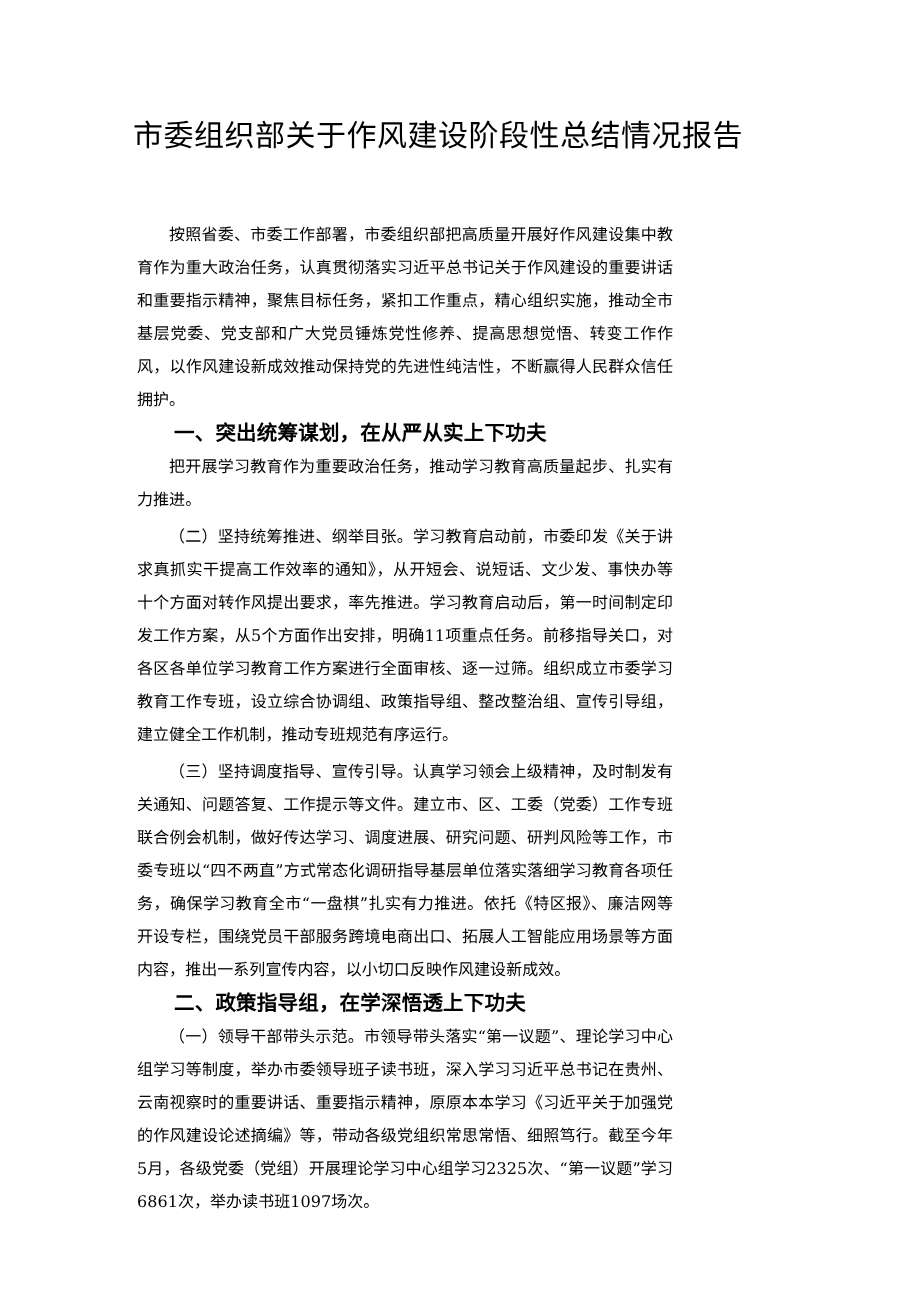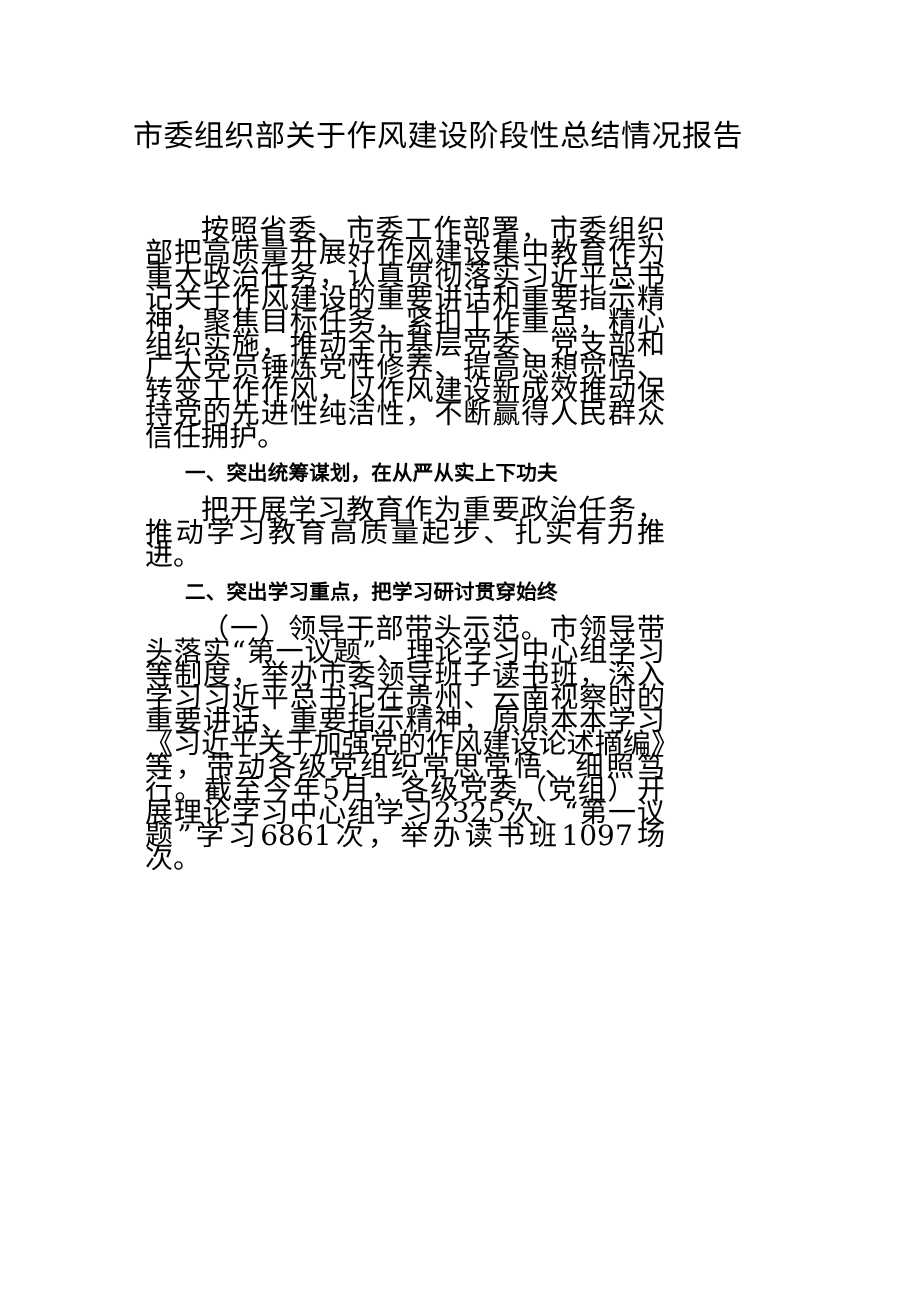--- a/index.html
+++ b/index.html
@@ -37,33 +37,33 @@
     padding-top: 118px;
     padding-bottom: 0;
     white-space: nowrap;
   }
 
   .body-block {
     margin-top: 62px;
   }
 
   p.para {
-    margin: 12px;
+    margin: 4px;
     padding: 0;
-    font-size: 28px;
-    line-height: 23px;
+    font-size: 16px;
+    line-height: 33px;
     text-align: justify;
     text-justify: inter-ideograph;
     text-indent: 2em;
     letter-spacing: 0.05px;
     word-break: break-all;
   }
 
   p.heading {
-    margin: 11px;
+    margin: 0;
     padding: 0;
     font-size: 20.5px;
     line-height: 26.2px;
     font-weight: bold;
     text-indent: 2em;
     letter-spacing: 0.2px;
     text-align: left;
   }
 
   
@@ -80,21 +80,23 @@
 
   <div class="body-block">
 
     <p class="para">按照省委、市委工作部署，市委组织部把高质量开展好作风建设集中教育作为重大政治任务，认真贯彻落实习近平总书记关于作风建设的重要讲话和重要指示精神，聚焦目标任务，紧扣工作重点，精心组织实施，推动全市基层党委、党支部和广大党员锤炼党性修养、提高思想觉悟、转变工作作风，以作风建设新成效推动保持党的先进性纯洁性，不断赢得人民群众信任拥护。</p>
 
     <p class="heading">一、突出统筹谋划，在从严从实上下功夫</p>
 
     <p class="para">把开展学习教育作为重要政治任务，推动学习教育高质量起步、扎实有力推进。</p>
 
 
+    <p class="para">（二）坚持统筹推进、纲举目张。学习教育启动前，市委印发《关于讲求真抓实干提高工作效率的通知》，从开短会、说短话、文少发、事快办等十个方面对转作风提出要求，率先推进。学习教育启动后，第一时间制定印发工作方案，从5个方面作出安排，明确11项重点任务。前移指导关口，对各区各单位学习教育工作方案进行全面审核、逐一过筛。组织成立市委学习教育工作专班，设立综合协调组、政策指导组、整改整治组、宣传引导组，建立健全工作机制，推动专班规范有序运行。</p>
 
+    <p class="para">（三）坚持调度指导、宣传引导。认真学习领会上级精神，及时制发有关通知、问题答复、工作提示等文件。建立市、区、工委（党委）工作专班联合例会机制，做好传达学习、调度进展、研究问题、研判风险等工作，市委专班以“四不两直”方式常态化调研指导基层单位落实落细学习教育各项任务，确保学习教育全市“一盘棋”扎实有力推进。依托《特区报》、廉洁网等开设专栏，围绕党员干部服务跨境电商出口、拓展人工智能应用场景等方面内容，推出一系列宣传内容，以小切口反映作风建设新成效。</p>
 
-    <p class="heading">二、突出学习重点，把学习研讨贯穿始终</p>
+    <p class="heading">二、政策指导组，在学深悟透上下功夫</p>
 
 
     <p class="para">（一）领导干部带头示范。市领导带头落实“第一议题”、理论学习中心组学习等制度，举办市委领导班子读书班，深入学习习近平总书记在贵州、云南视察时的重要讲话、重要指示精神，原原本本学习《习近平关于加强党的作风建设论述摘编》等，带动各级党组织常思常悟、细照笃行。截至今年5月，各级党委（党组）开展理论学习中心组学习2325次、“第一议题”学习6861次，举办读书班1097场次。</p>
 
   </div>
 </div>
 
 </body></html>

